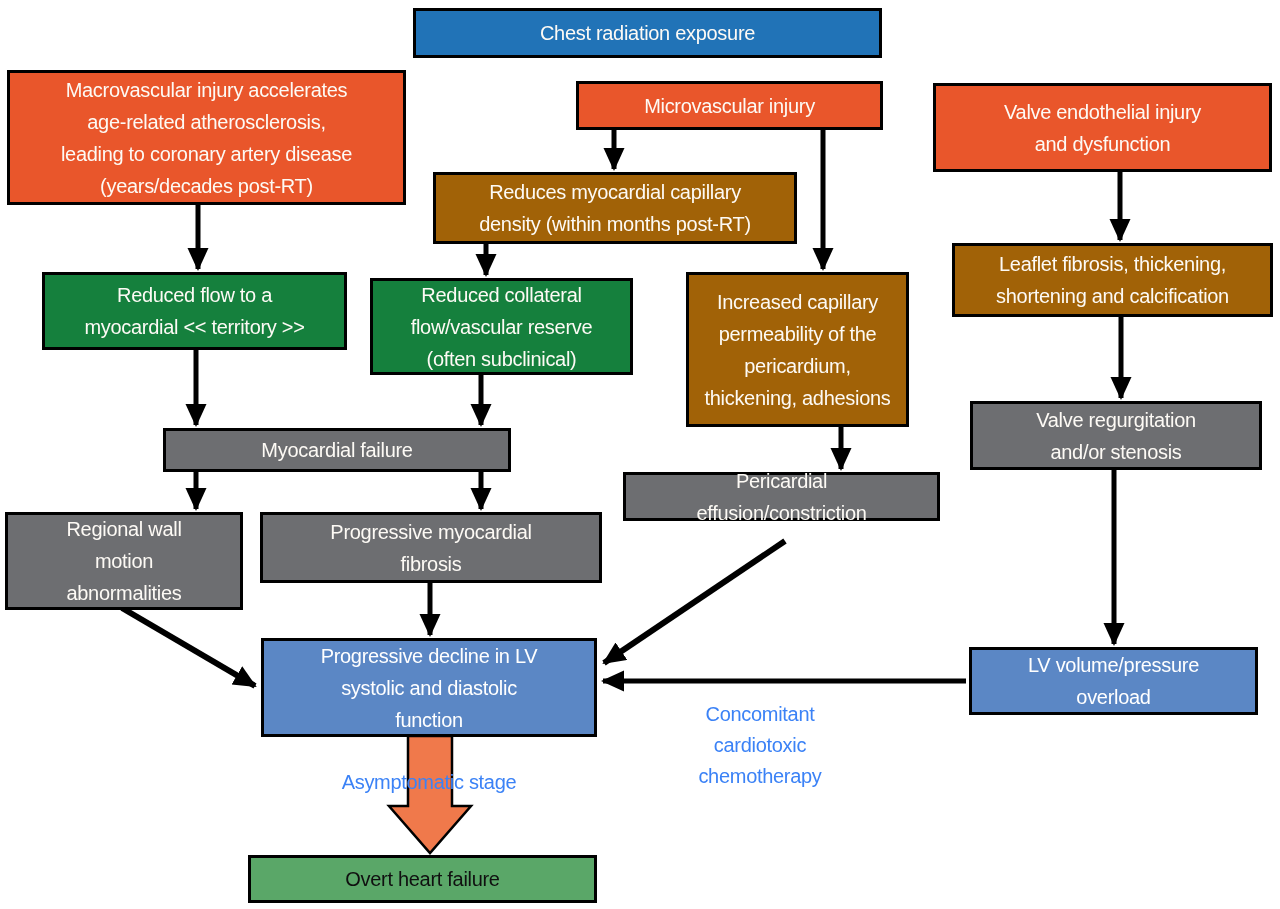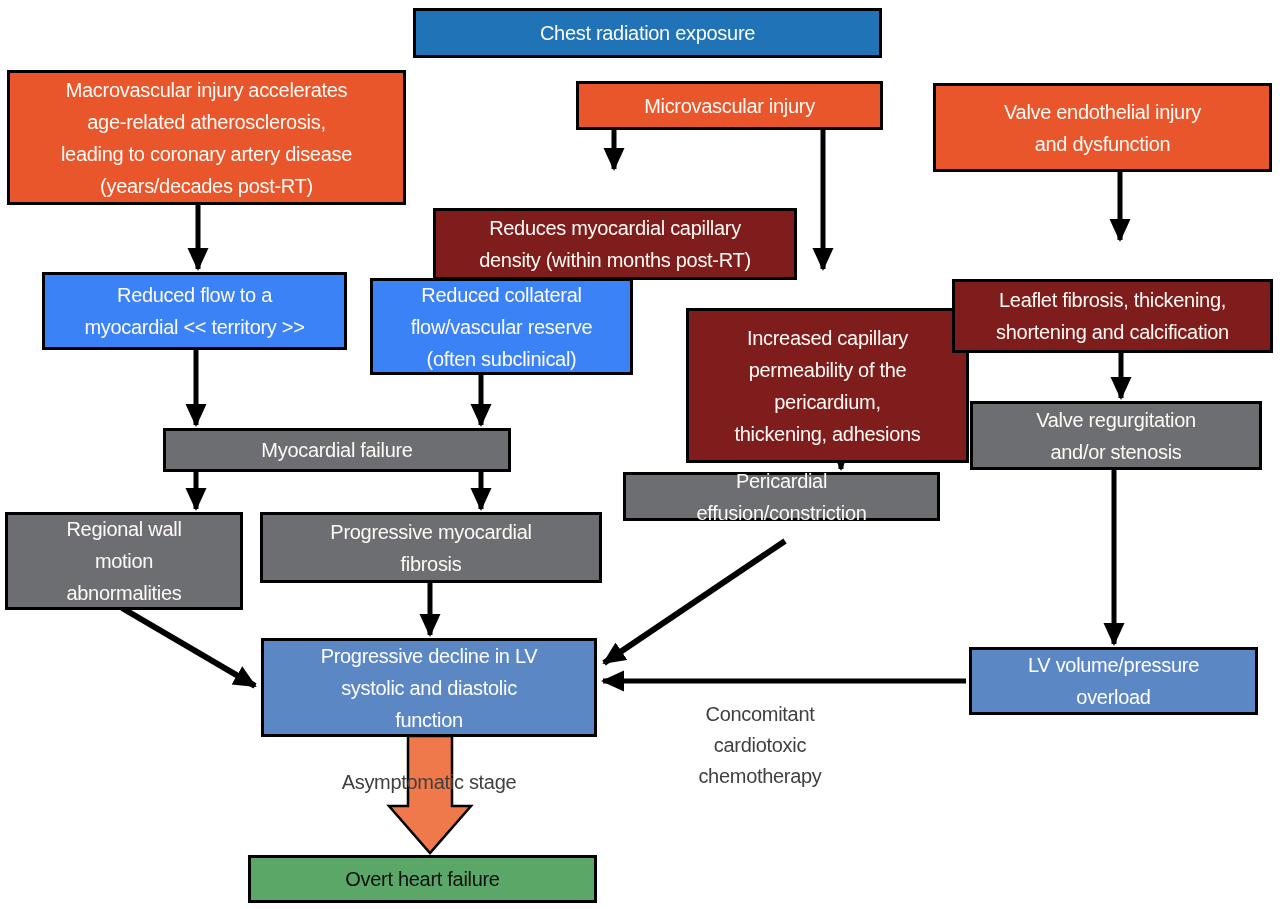--- a/index.html
+++ b/index.html
@@ -21,28 +21,28 @@
     display:flex;align-items:center;justify-content:center;
     text-align:center;
     white-space:pre-line;
     color:#fdfaf5;
     font-size:20px;line-height:32px;letter-spacing:-0.3px;
     padding:2px 8px;
     z-index:2;
   }
   .c-blue{background:#2173b7;}
   .c-orange{background:#e9562b;}
-  .c-green{background:#7f1d1d;margin-top:36px;}
-  .c-magenta{background:#3b82f6;}
+  .c-green{background:#a16207;}
+  .c-magenta{background:#15803d;}
   .c-gray{background:#6d6e71;}
   .c-lightblue{background:#5b87c5;color:#ffffff;}
   .c-lightgreen{background:#5aa768;color:#101010;}
   .freetext{
     position:absolute;
-    color:#404040;
+    color:#3b82f6;
     font-size:20px;line-height:31px;letter-spacing:-0.3px;
     text-align:center;
     white-space:pre-line;
     z-index:3;
   }
 </style>
 </head>
 <body>
 
 <div id="canvas">
@@ -87,21 +87,21 @@
   <div class="node c-green" style="left:433px;top:172px;width:364px;height:72px">Reduces myocardial capillary
 density (within months post-RT)</div>
 
   <div class="node c-magenta" style="left:42px;top:272px;width:305px;height:78px">Reduced flow to a
 myocardial &lt;&lt; territory &gt;&gt;</div>
 
   <div class="node c-magenta" style="left:370px;top:278px;width:263px;height:97px">Reduced collateral
 flow/vascular reserve
 (often subclinical)</div>
 
-  <div class="node c-green" style="left:686px;top:272px;width:283px;height:155px">Increased capillary
+  <div class="node c-green" style="left:686px;top:272px;width:223px;height:155px">Increased capillary
 permeability of the
 pericardium,
 thickening, adhesions</div>
 
   <div class="node c-green" style="left:952px;top:243px;width:321px;height:74px">Leaflet fibrosis, thickening,
 shortening and calcification</div>
 
   <div class="node c-gray" style="left:163px;top:428px;width:348px;height:44px">Myocardial failure</div>
 
   <div class="node c-gray" style="left:970px;top:401px;width:292px;height:69px">Valve regurgitation

